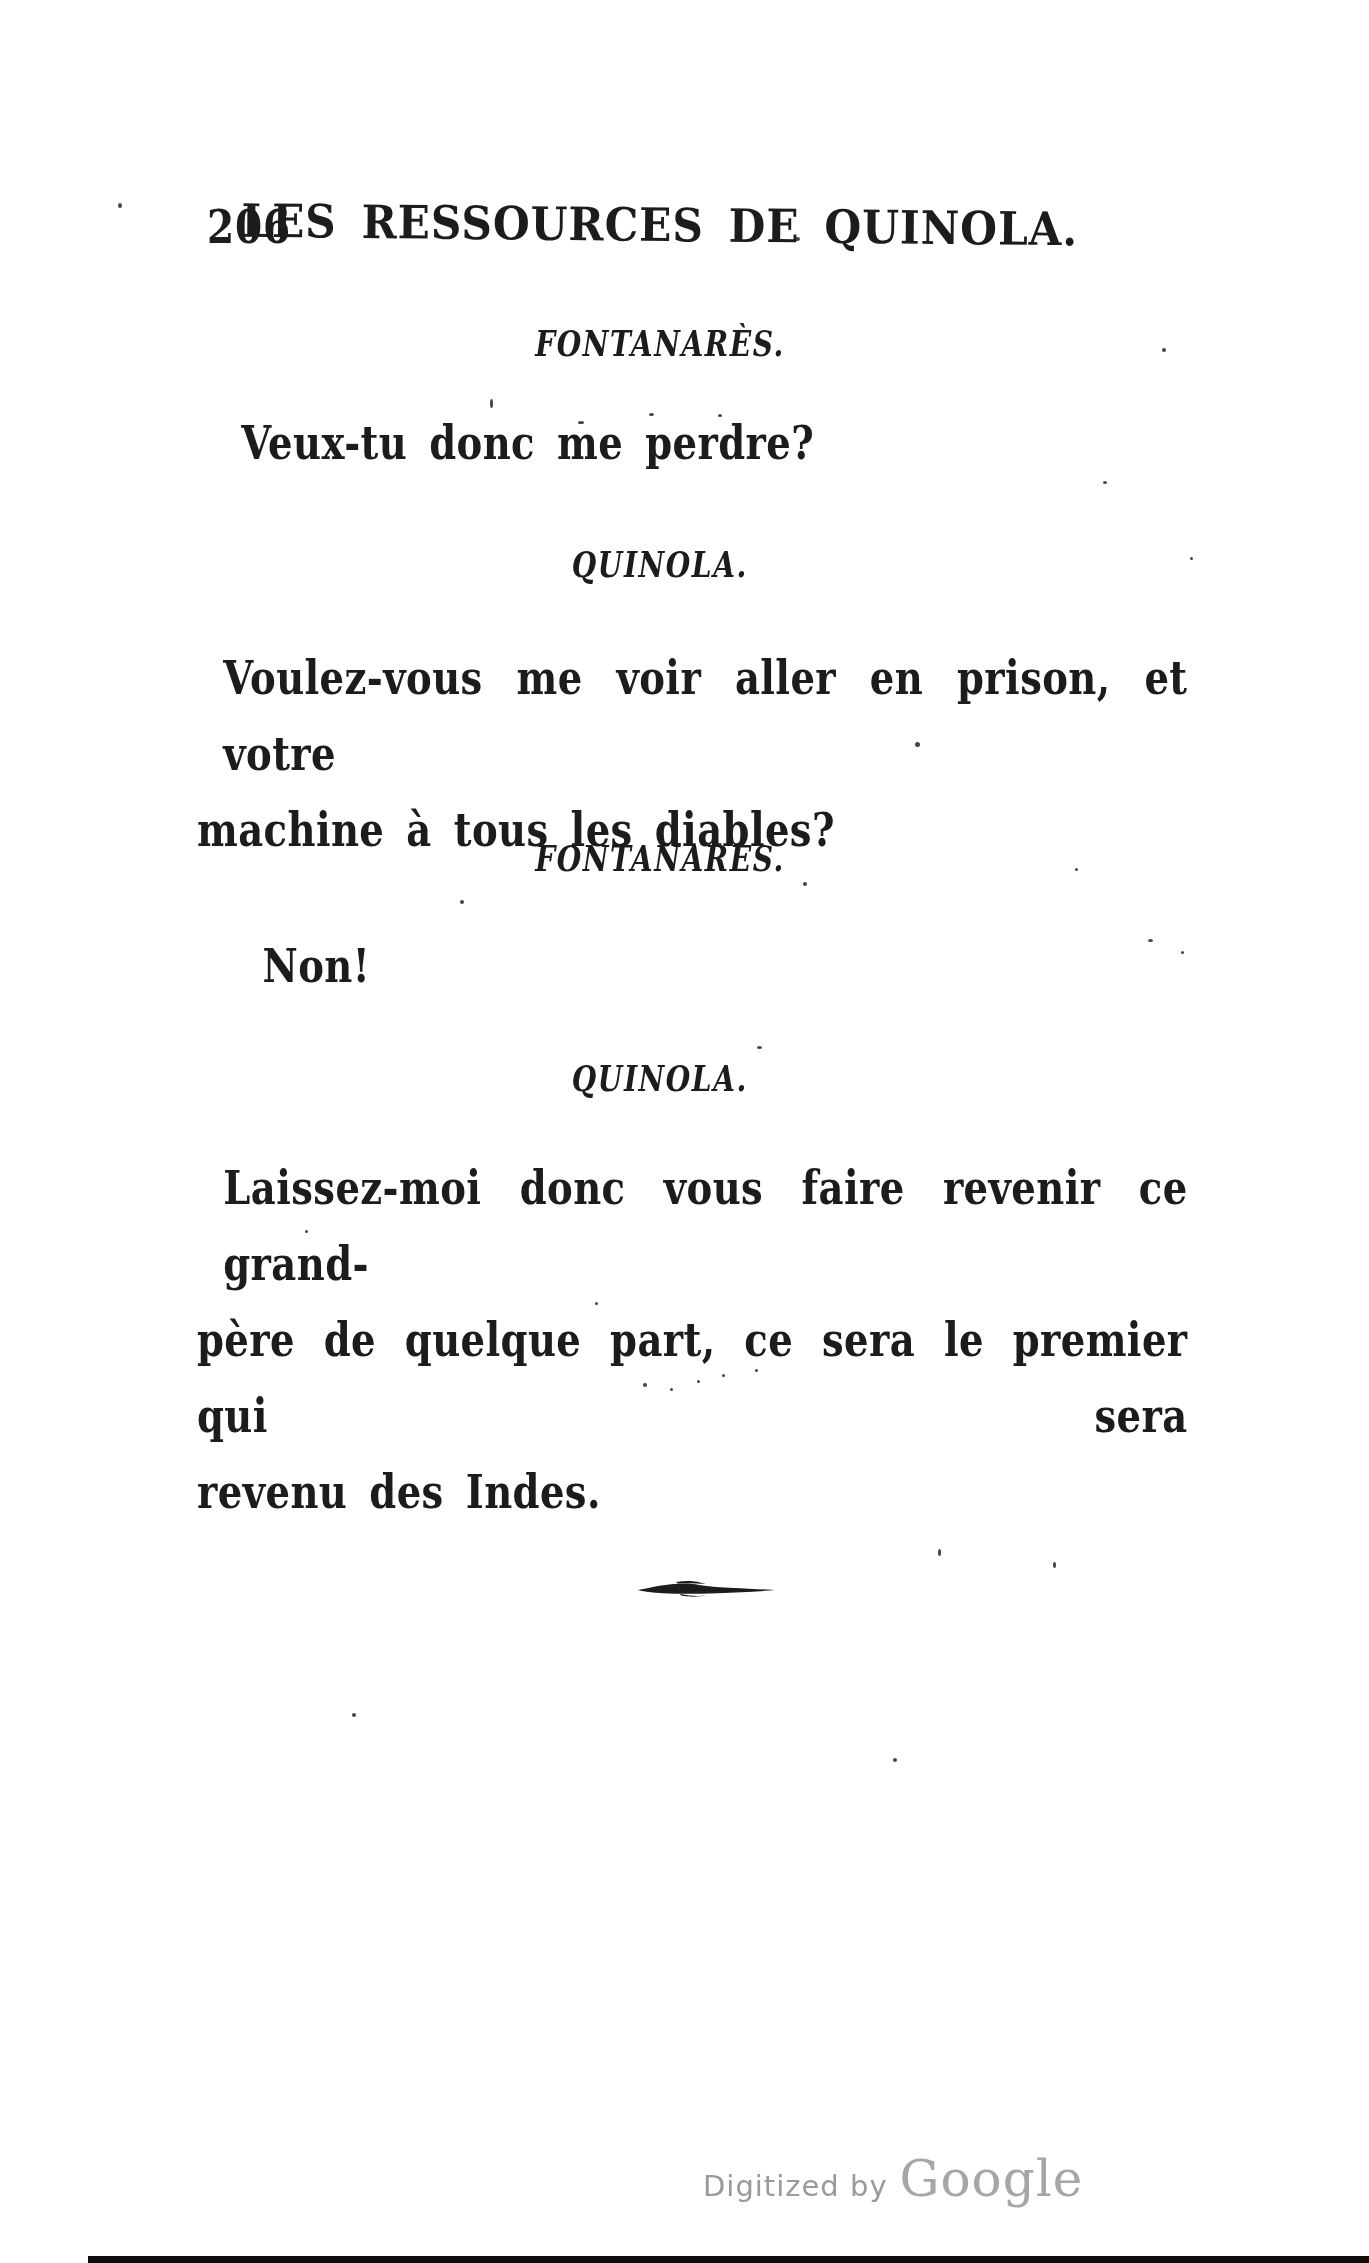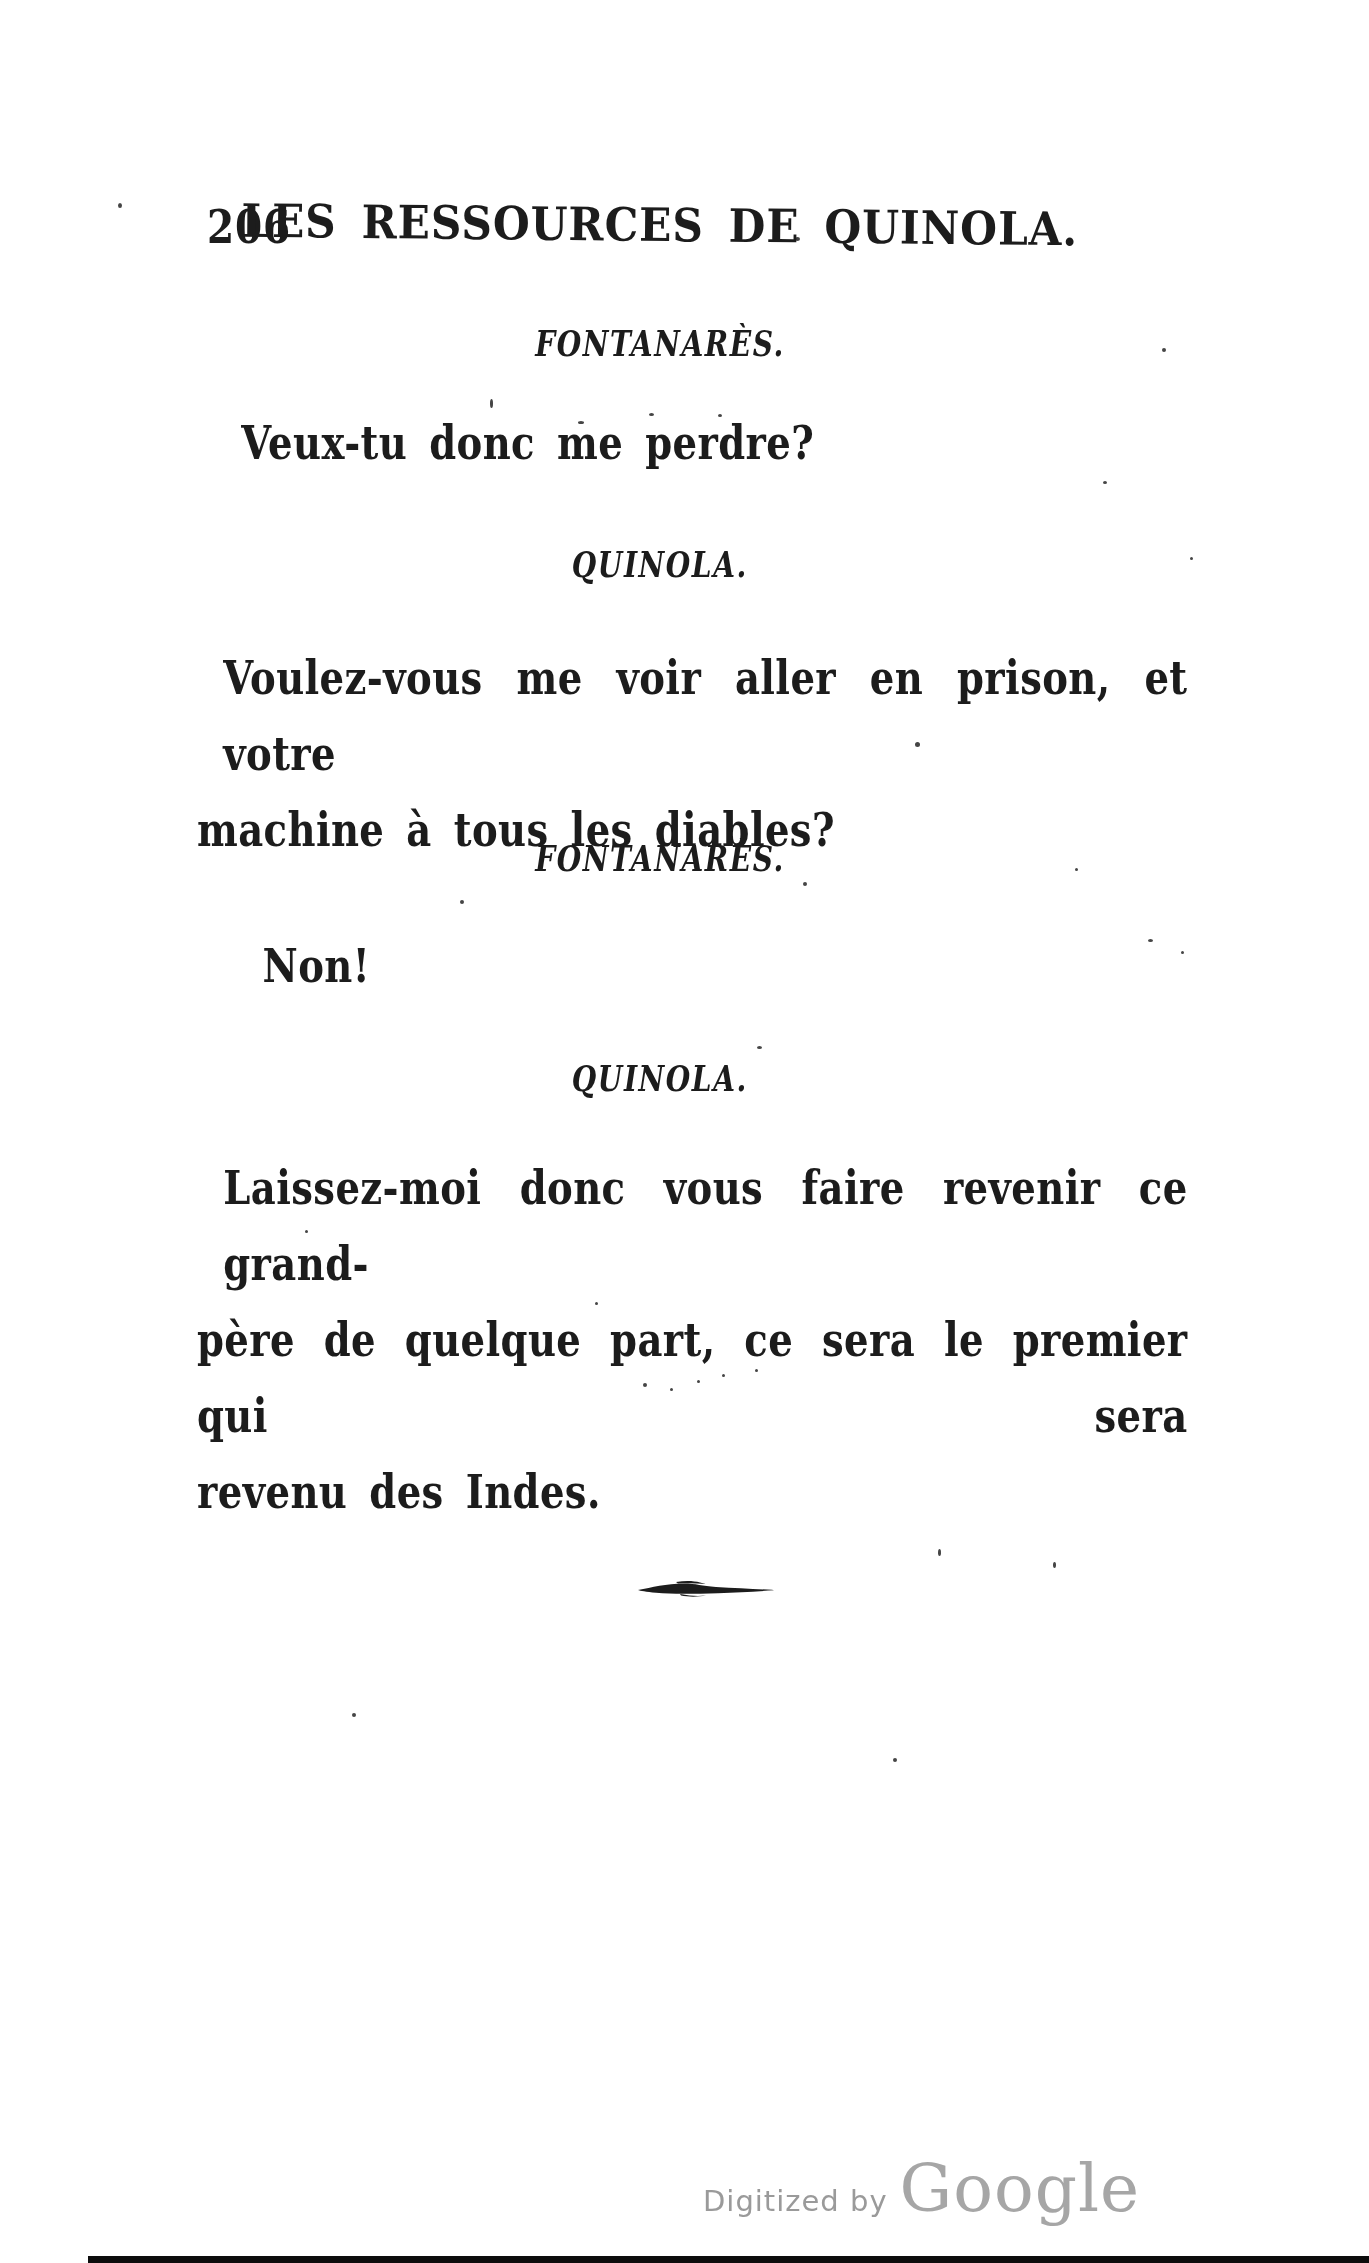--- a/index.html
+++ b/index.html
@@ -42,21 +42,21 @@
   .ind-a{padding-left:54px;} .ind-b{padding-left:32px;} .ind-c{padding-left:80px;}
   
   .divider{position:absolute; left:636px; top:1578px; width:140px; height:22px;}
   .divider svg{display:block;}
   
   .watermark{
     position:absolute; left:703px; top:2150px;
     display:flex; align-items:baseline; gap:12px;
   }
   .digitized{font-family:"DejaVu Sans", sans-serif; font-size:29px; color:var(--watermark-text); letter-spacing:1px;}
-  .glogo{font-family:"DejaVu Serif", serif; font-size:66px; color:var(--watermark-logo); letter-spacing:1px;}
+  .glogo{font-family:"DejaVu Serif", serif; font-size:50px; color:var(--watermark-logo); letter-spacing:1px;}
   
   .speck{position:absolute; background:var(--ink); opacity:0.82; border-radius:50%;}
   .bottom-bar{position:absolute; left:88px; right:0; bottom:0; height:7px; background:#0d0d0d;}
 </style>
 </head>
 <body>
 
 <div class="page">
 
   <div class="header">

